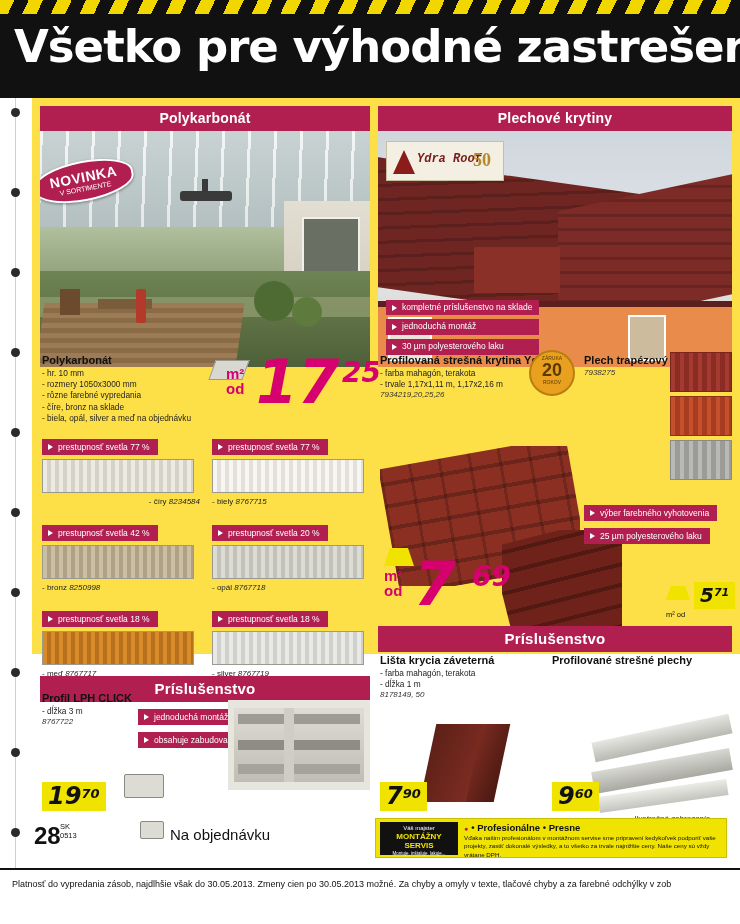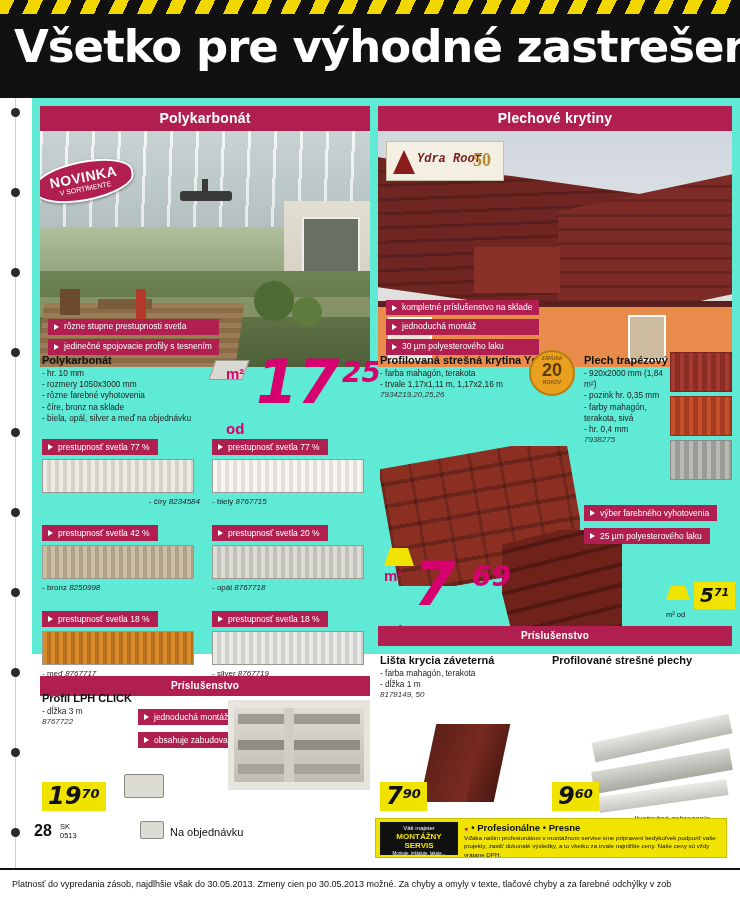--- a/index.html
+++ b/index.html
@@ -40,35 +40,35 @@
     border-radius:50%; background:#2a2a2a;
   }
   .binding .vline {
     position:absolute; left:15px; top:0; width:1px; height:770px;
     background:#cfcfcf;
   }
 
   
   .page {
     position:absolute; top:98px; left:32px; width:708px; height:556px;
-    background:#5eead4;
+    background:#fde047;
   }
 
   .panel { position:absolute; }
 
   .band {
     background:#b01f4f;
     color:#fff;
     text-align:center;
     font-weight:bold;
     font-size:14px;
     padding:4px 0 5px 0;
     letter-spacing:.2px;
   }
-  .band.sm { font-size:10px; }
+  .band.sm { font-size:15px; }
 
   .photo {
     position:relative; overflow:hidden;
     background:#8a9a7a;
   }
   .photo .sky { position:absolute; inset:0; }
 
   
   .bullets { position:absolute; left:8px; bottom:8px; }
   .bullet {
@@ -115,21 +115,21 @@
     padding:6px 14px 7px 14px;
     text-align:center;
     box-shadow:0 1px 3px rgba(0,0,0,.4);
   }
   .novinka b { font-size:14px; display:block; letter-spacing:.5px; }
   .novinka span { font-size:7px; display:block; }
 
   
   .pricebig { position:absolute; color:#d6006e; font-weight:bold; }
   .pricebig .m2 { font-size:15px; line-height:1; display:block; }
-  .pricebig .od { font-size:15px; line-height:1; display:block;margin-top:40px; }
+  .pricebig .od { font-size:15px; line-height:1; display:block; }
   .pricebig .main {
     position:absolute; left:30px; top:-14px;
     font-size:60px; line-height:1;
     font-family:"DejaVu Sans", sans-serif;
     font-style:italic;
   }
   .pricebig .cents {
     position:absolute; font-size:28px; font-style:italic;
     font-family:"DejaVu Sans", sans-serif;
   }
@@ -161,29 +161,29 @@
     position:absolute; top:868px; left:0; width:740px; height:56px;
     background:#fff; border-top:2px solid #111;
   }
   .footer p {
     margin:0; padding:9px 12px 0 12px;
     font-size:9px; color:#111; line-height:1.3;
   }
 
   .pagenum {
     position:absolute; left:34px; top:822px;
-    font-size:16px; font-weight:bold; color:#111;
+    font-size:24px; font-weight:bold; color:#111;
   }
   .pagecode {
     position:absolute; left:60px; top:822px;
     font-size:7.5px; line-height:1.2; color:#111;
   }
   .objed {
     position:absolute; left:170px; top:826px;
-    font-size:11px; color:#111;
+    font-size:15px; color:#111;
   }
   .objed .ico {
     position:absolute; left:-30px; top:-5px; width:24px; height:18px;
     background:#dcdcd4; border:1px solid #8a8a84; border-radius:2px;
   }
 
   .promo {
     position:absolute; left:375px; top:818px; width:352px; height:40px;
     background:#f0e300; border:1px solid #c9be00;
   }
@@ -261,33 +261,29 @@
       <div style="position:absolute;left:20px;bottom:52px;width:20px;height:26px;background:#6b4a2e;"></div>
 
       <div style="position:absolute;left:214px;bottom:46px;width:40px;height:40px;background:#4f6b34;border-radius:50%;"></div>
       <div style="position:absolute;left:252px;bottom:40px;width:30px;height:30px;background:#5e7b3d;border-radius:50%;"></div>
 
       <div class="novinka">
         <b>NOVINKA</b>
         <span>V SORTIMENTE</span>
       </div>
 
-      <div class="bullets">
-        <span class="bullet">rôzne stupne prestupnosti svetla</span>
-        <span class="bullet">jedinečné spojovacie profily s tesnením</span>
-      </div>
     </div>
   </div>
 
   <div class="panel" style="left:10px; top:256px; width:170px;">
     <div class="prodtitle">Polykarbonát</div>
     <div class="spec">
       <div>- <span>hr. 10 mm</span></div>
       <div>- <span>rozmery 1050x3000 mm</span></div>
-      <div>- <span>rôzne farebné vyhotovenia</span></div>
+      <div>- <span>rôzne farebné vypredania</span></div>
       <div>- <span>číre, bronz na sklade</span></div>
       <div>- <span>biela, opál, silver a meď na objednávku</span></div>
     </div>
   </div>
 
   <div class="panel" style="left:180px; top:262px; width:20px; height:30px;">
     <div style="position:absolute;left:0;top:0;width:34px;height:20px;background:#d8d8d0;border:1px solid #9a9a90;transform:skewX(-20deg);"></div>
   </div>
   <div class="pricebig" style="left:194px; top:268px; width:150px; height:60px;">
     <span class="m2">m²</span>
@@ -406,26 +402,20 @@
   <div class="panel" style="left:497px; top:252px; width:48px; height:48px;">
     <div style="width:46px;height:46px;border-radius:50%;background:#e8a01e;border:2px solid #b97d10;color:#5a3a00;text-align:center;">
       <div style="font-size:5px;margin-top:3px;">ZÁRUKA</div>
       <div style="font-size:18px;font-weight:bold;line-height:1;">20</div>
       <div style="font-size:5px;">ROKOV</div>
     </div>
   </div>
 
   <div class="panel" style="left:552px; top:256px; width:86px;">
     <div class="prodtitle">Plech trapézový</div>
-    <div class="spec">
-      <div>- <span>920x2000 mm (1,84 m²)</span></div>
-      <div>- <span>pozink hr. 0,35 mm</span></div>
-      <div>- <span>farby mahagón, terakota, sivá</span></div>
-      <div>- <span>hr. 0,4 mm</span></div>
-    </div>
     <div class="code">7938275</div>
   </div>
 
   <div class="panel" style="left:638px; top:254px; width:62px; height:130px;">
     <div style="position:absolute;left:0;top:0;width:62px;height:40px;background:repeating-linear-gradient(90deg,#a43a30 0 4px,#8a2c24 4px 9px);border:1px solid #7a241d;"></div>
     <div style="position:absolute;left:0;top:44px;width:62px;height:40px;background:repeating-linear-gradient(90deg,#c7502c 0 4px,#a83c20 4px 9px);border:1px solid #8e3219;"></div>
     <div style="position:absolute;left:0;top:88px;width:62px;height:40px;background:repeating-linear-gradient(90deg,#b9bab6 0 4px,#9b9c98 4px 9px);border:1px solid #8a8b87;"></div>
   </div>
 
   <div class="panel" style="left:348px; top:348px; width:200px; height:140px; overflow:hidden;">

